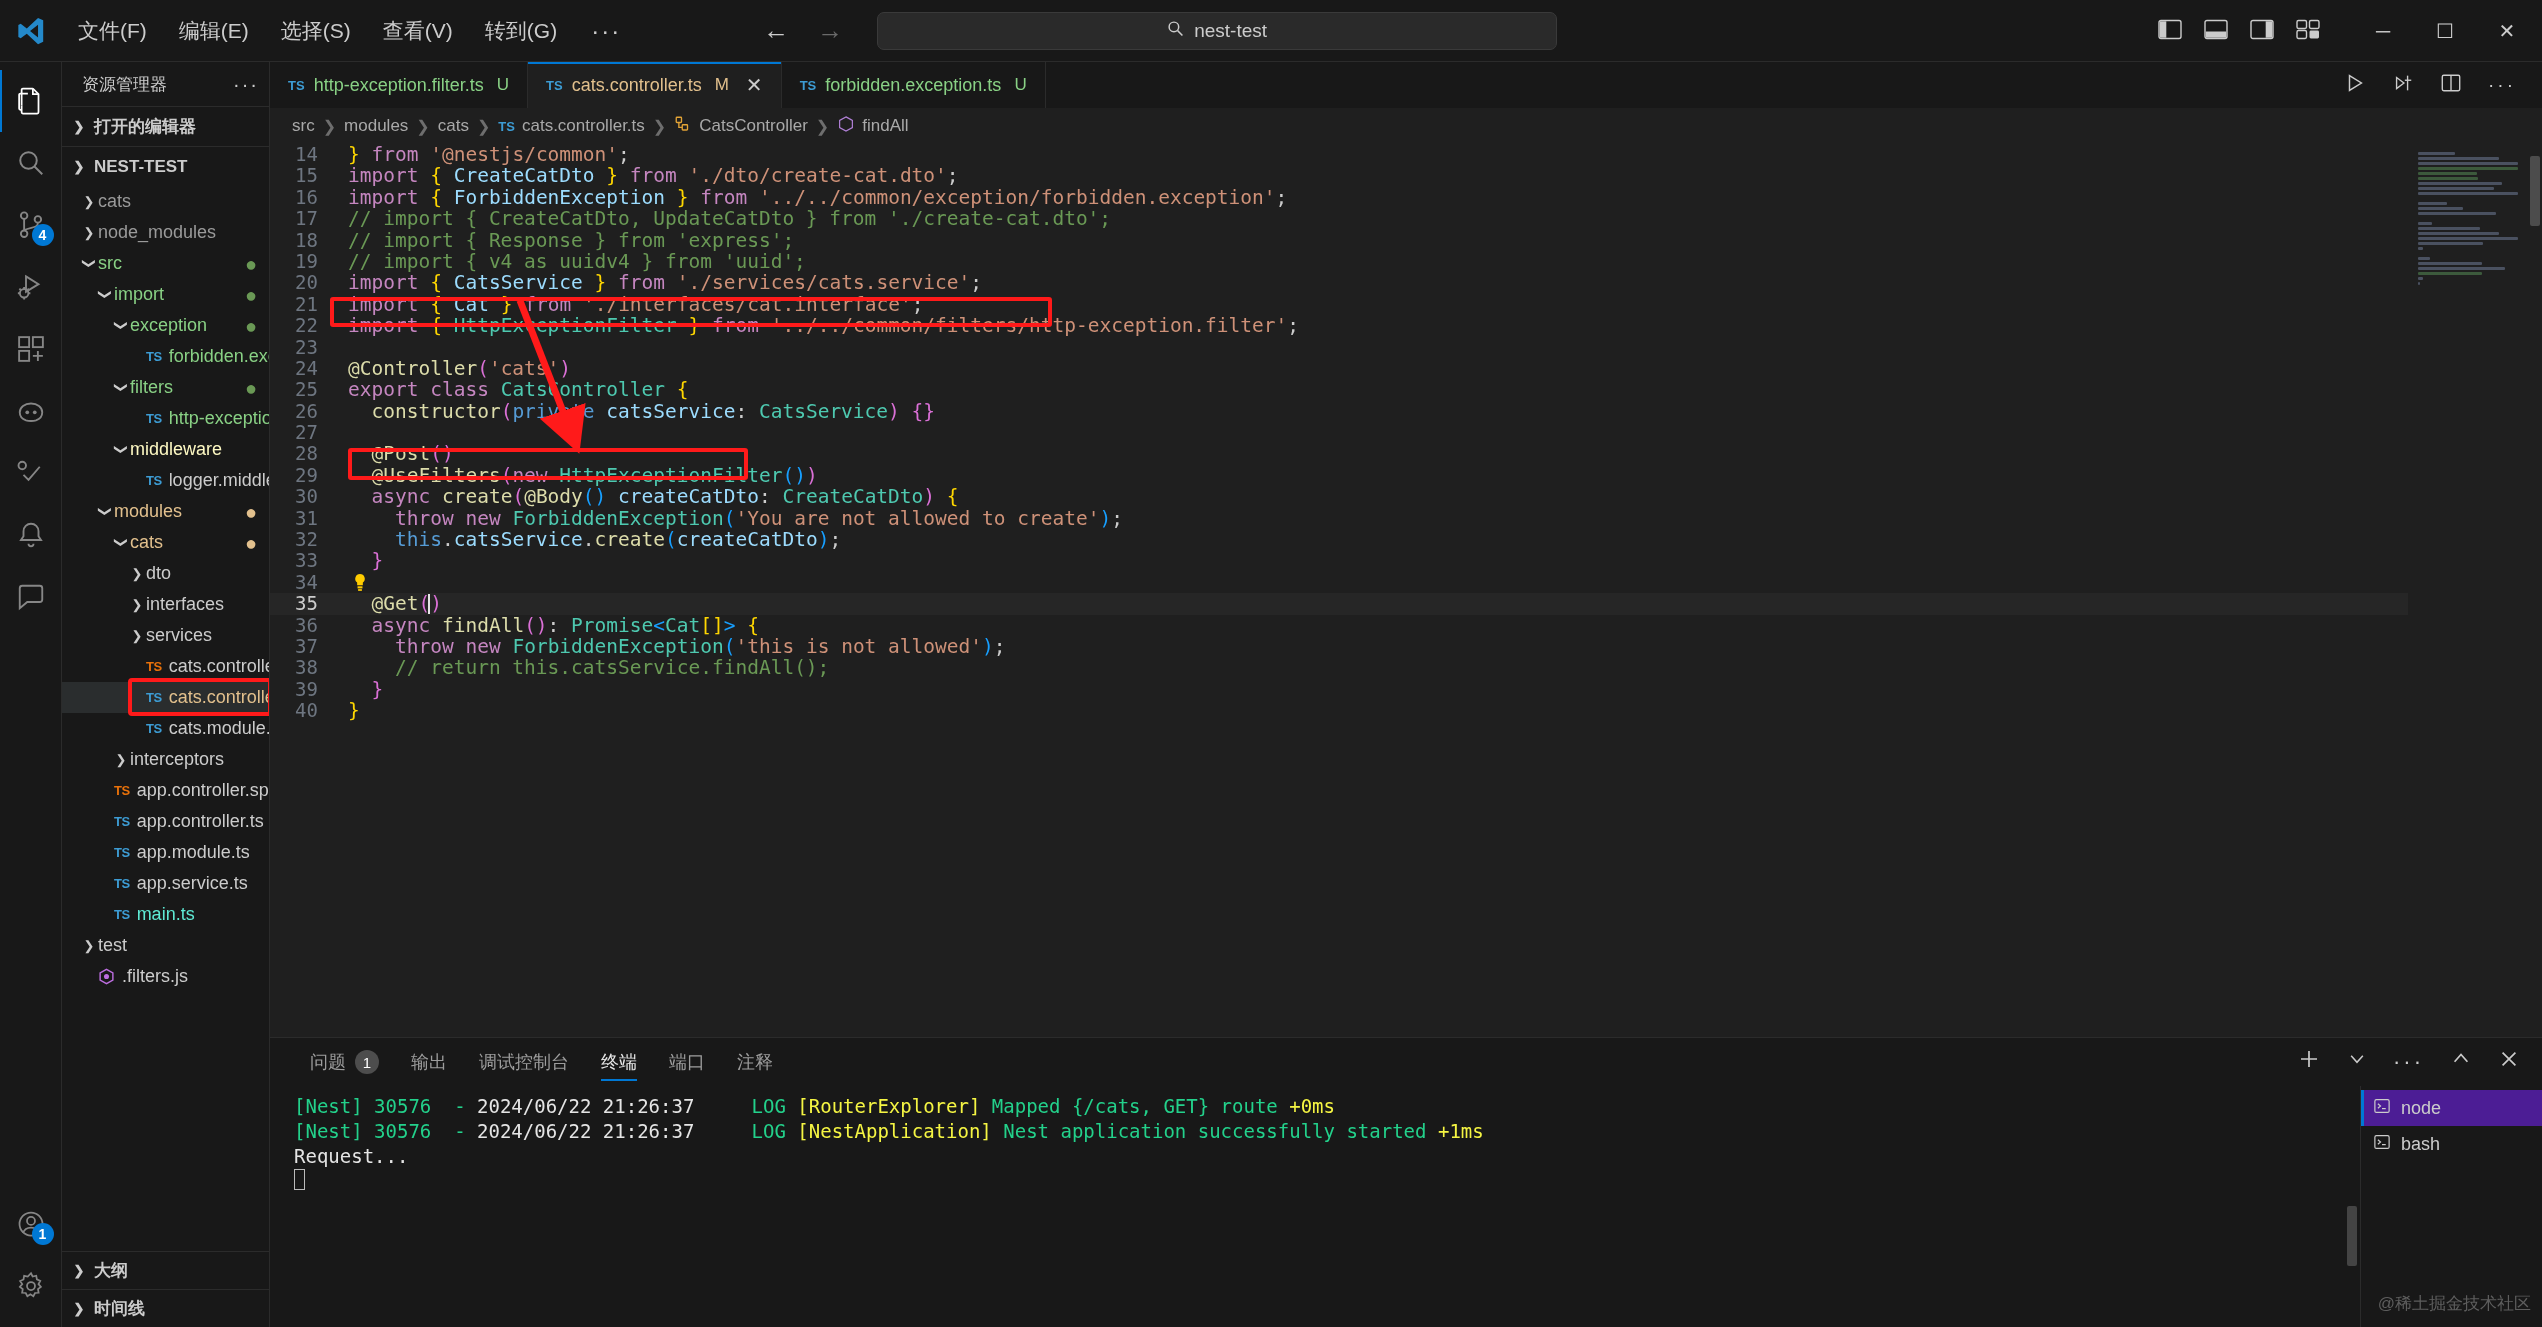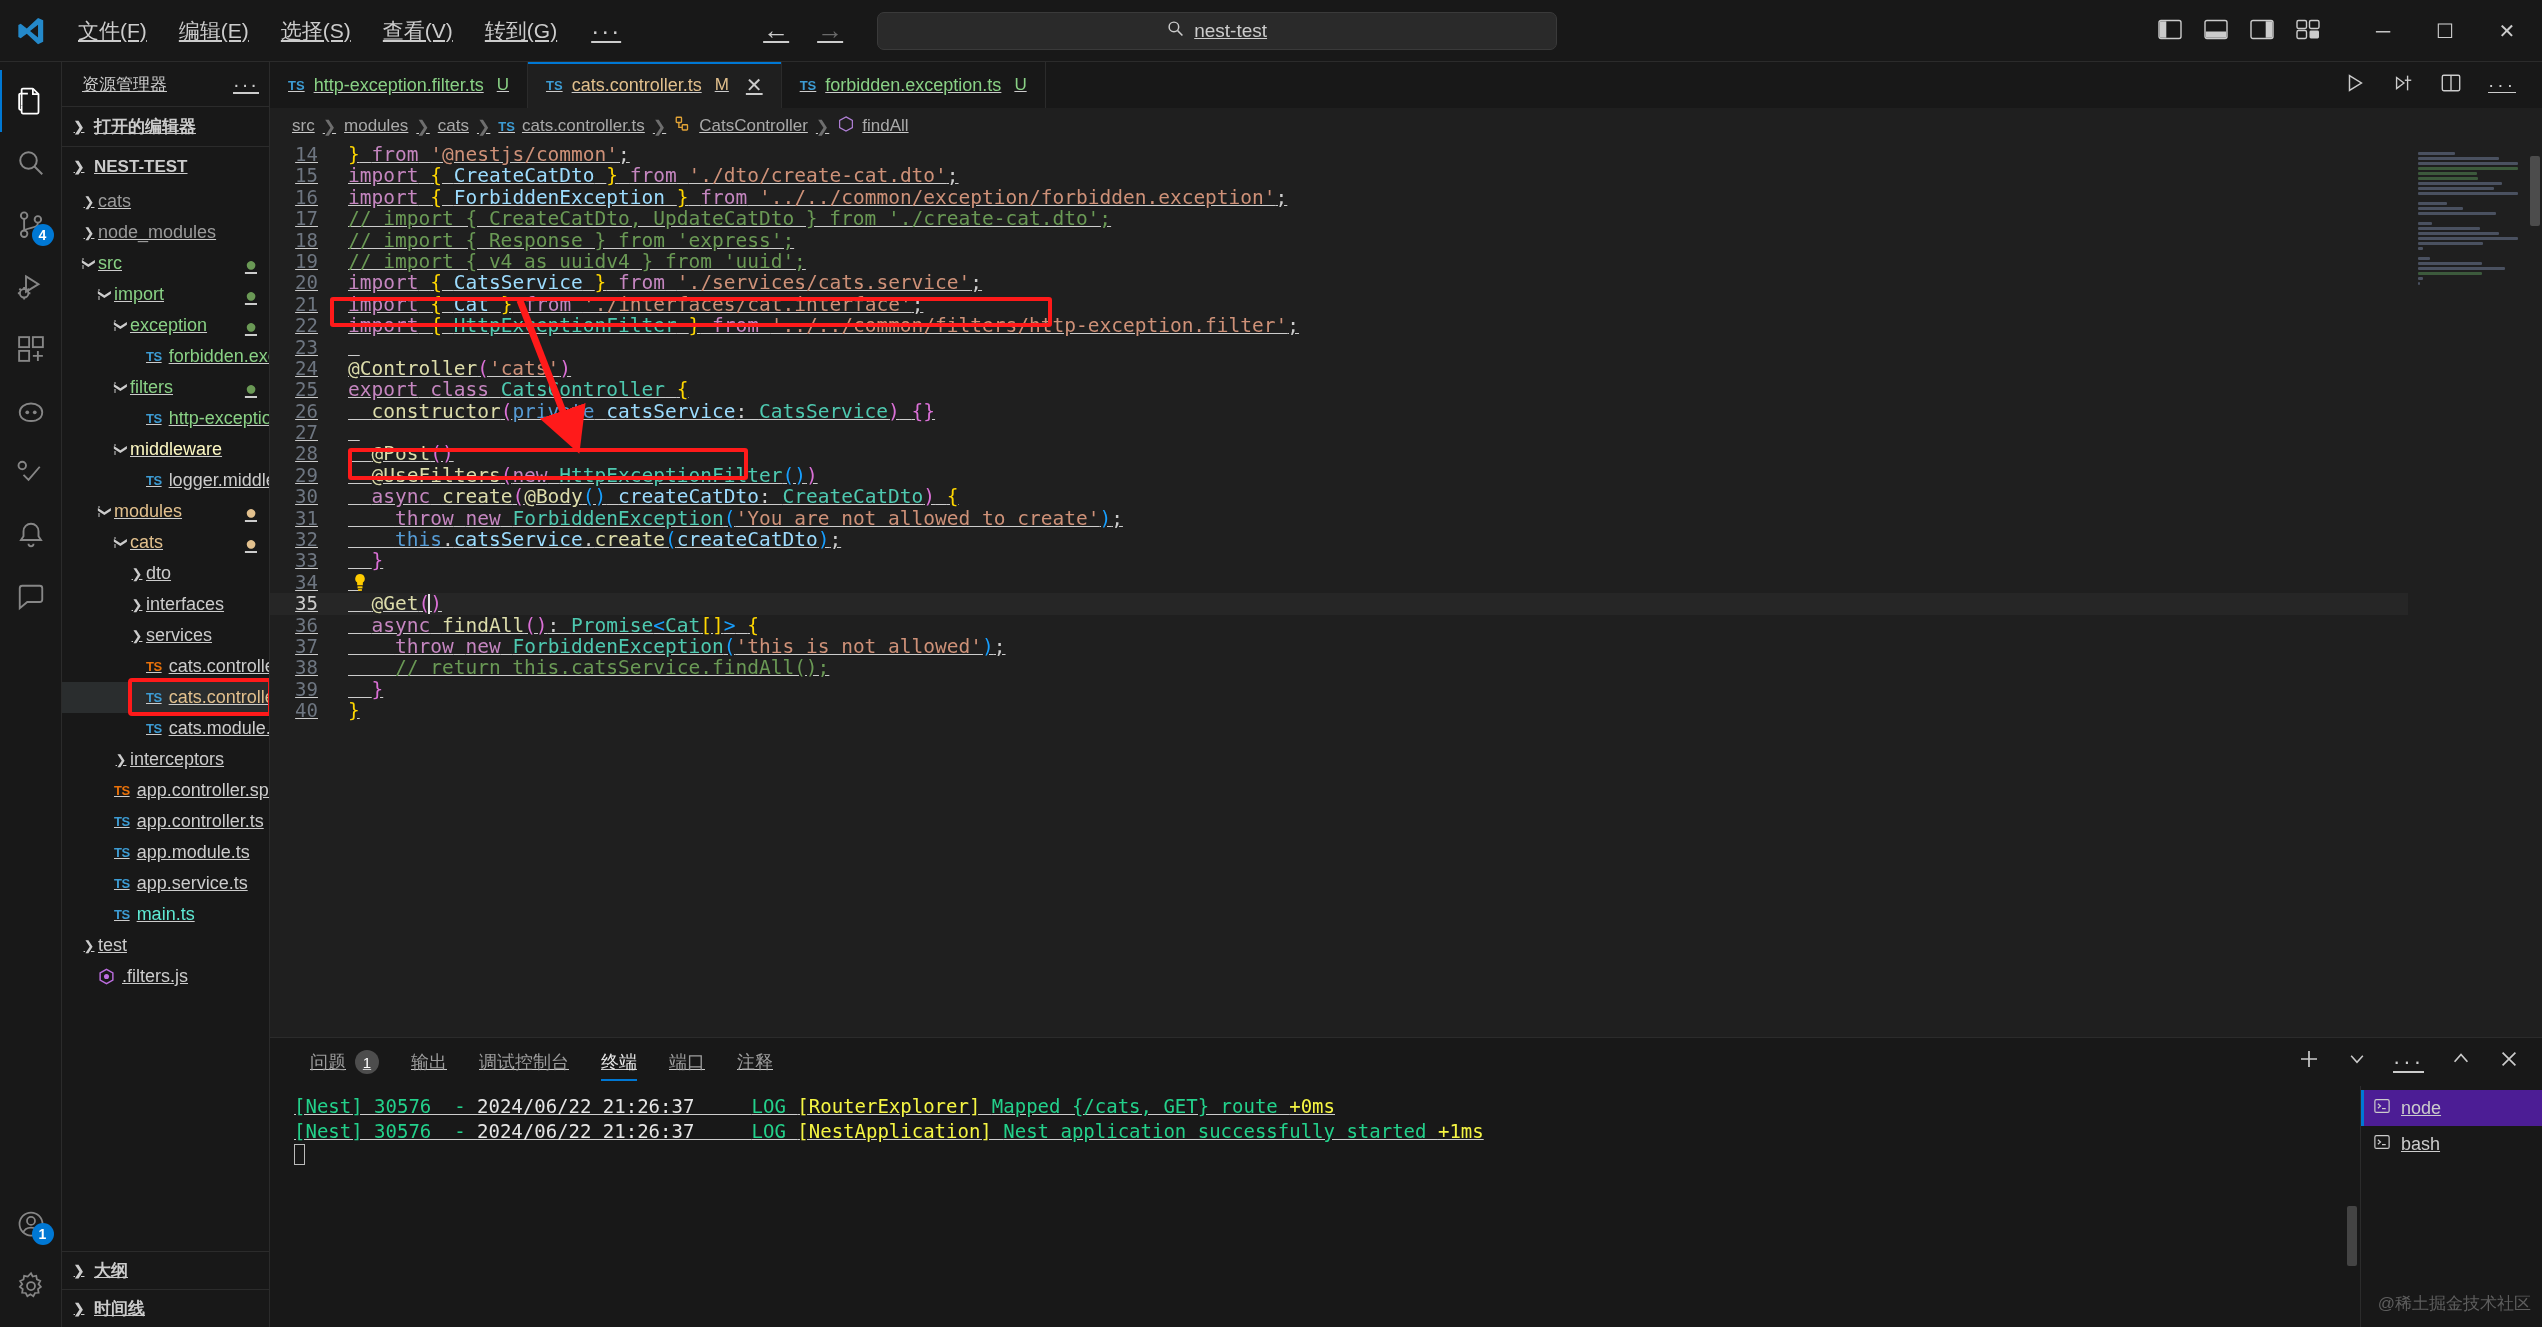--- a/index.html
+++ b/index.html
@@ -3,21 +3,21 @@
 <meta charset="utf-8">
 <style>
   * { box-sizing: border-box; margin: 0; padding: 0; }
   html, body {
     width: 2542px; height: 1327px;
     background: #1f1f1f;
     font-family: "Liberation Sans", sans-serif;
     overflow: hidden;
     color: #cccccc;
   }
-  .app { display: flex; flex-direction: column; width: 2542px; height: 1327px; text-decoration: underline; }
+  .app { display: flex; flex-direction: column; width: 2542px; height: 1327px; }
 
   
   .titlebar {
     height: 62px; flex: 0 0 62px;
     background: #181818;
     display: flex; align-items: center;
     position: relative;
     border-bottom: 1px solid #2b2b2b;
   }
   .vscode-logo { width: 62px; display:flex; align-items:center; justify-content:center; }
@@ -717,20 +717,21 @@
                   <path d="M5 5l14 14M19 5L5 19"></path>
                 </svg>
             </span>
           </div>
         </div>
         <div class="panel-body">
           <div class="term-panel-wrap">
             <div class="term" id="term">
                 <div><span class="g">[Nest]&nbsp;30576&nbsp;&nbsp;-&nbsp;</span><span class="w">2024/06/22&nbsp;21:26:37&nbsp;&nbsp;&nbsp;&nbsp;&nbsp;</span><span class="g">LOG&nbsp;</span><span class="y">[RouterExplorer]&nbsp;</span><span class="g">Mapped&nbsp;{/cats,&nbsp;GET}&nbsp;route&nbsp;</span><span class="y">+0ms</span></div>
                 <div><span class="g">[Nest]&nbsp;30576&nbsp;&nbsp;-&nbsp;</span><span class="w">2024/06/22&nbsp;21:26:37&nbsp;&nbsp;&nbsp;&nbsp;&nbsp;</span><span class="g">LOG&nbsp;</span><span class="y">[NestApplication]&nbsp;</span><span class="g">Nest&nbsp;application&nbsp;successfully&nbsp;started&nbsp;</span><span class="y">+1ms</span></div>
+                <div><span class="w">Request...</span></div>
                 <div><span style="display:inline-block;width:11px;height:21px;border:1px solid #bbb;"></span></div>
               </div>
             <div class="term-scroll">
               <div class="term-thumb"></div>
             </div>
           </div>
           <div class="term-list" id="term-list">
             <div class="term-item active">
                 <span><svg width="18" height="18" viewBox="0 0 24 24" fill="none" stroke="#cccccc" stroke-width="1.6">
                     <rect x="2.5" y="3.5" width="19" height="17" rx="2"></rect>

